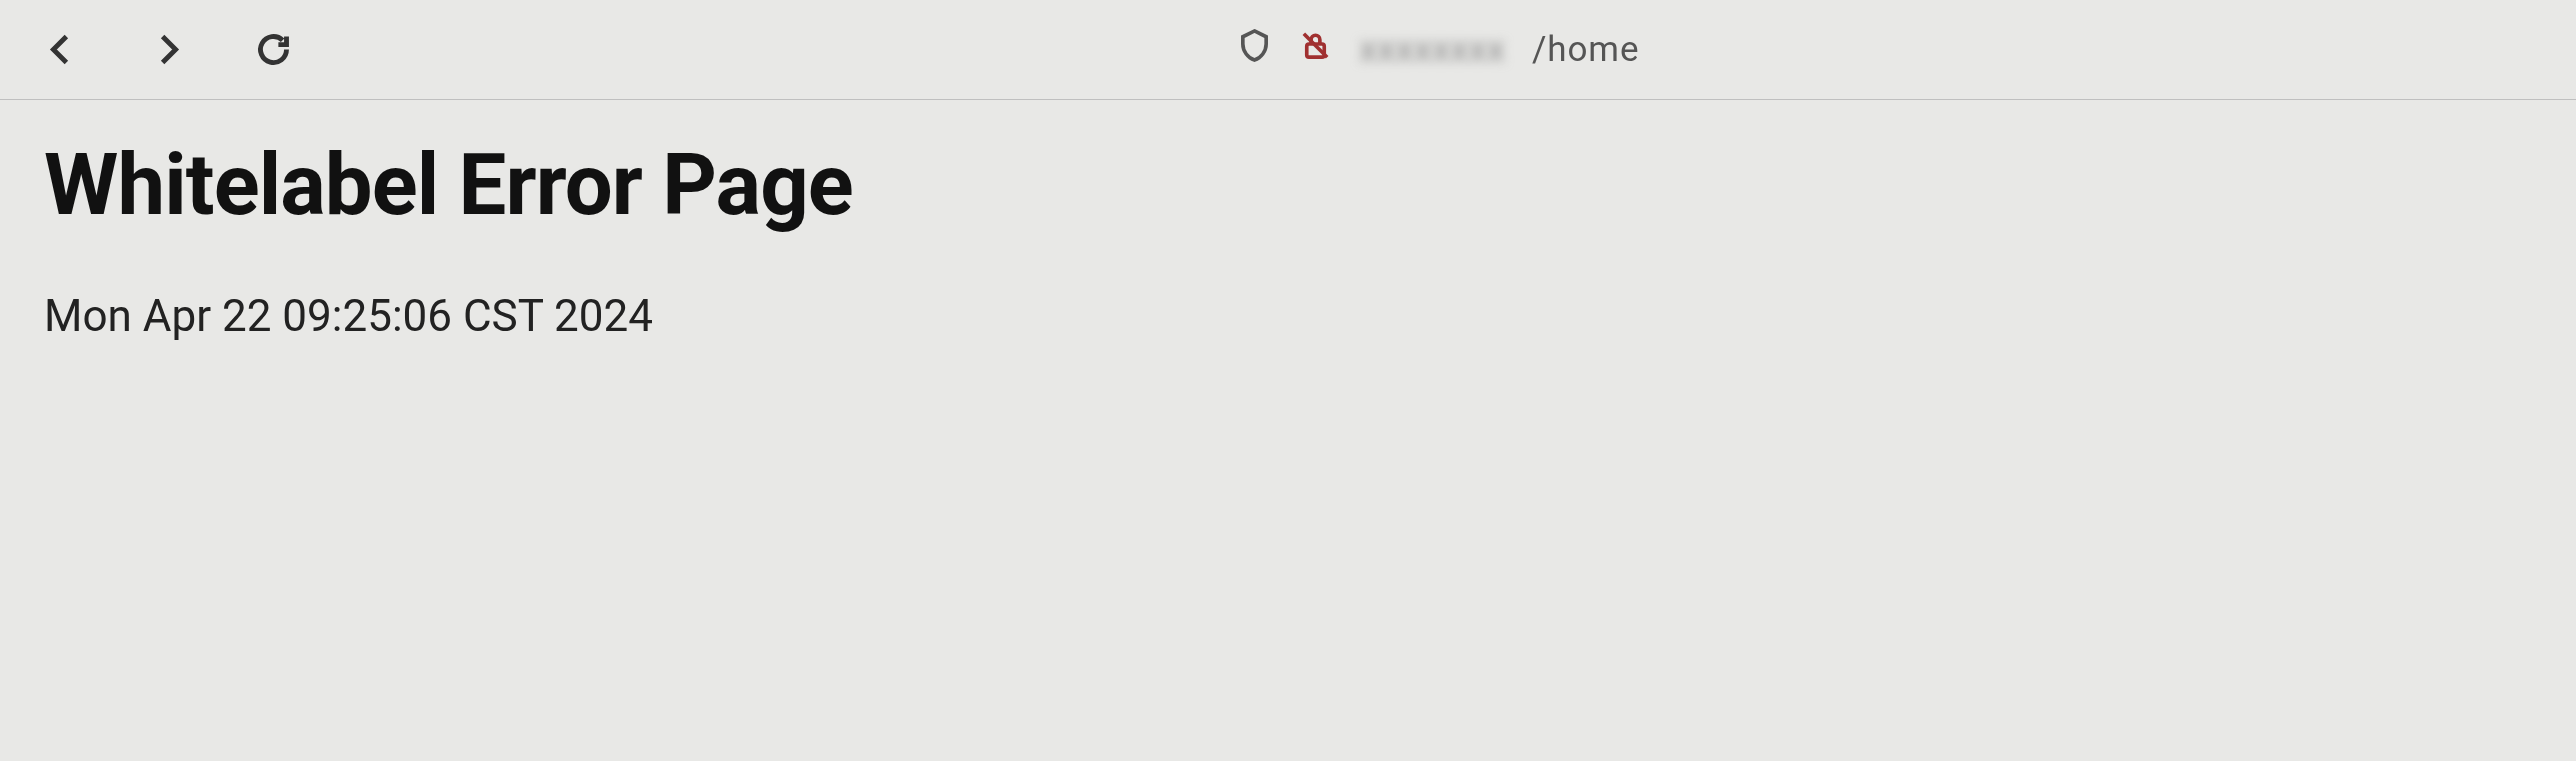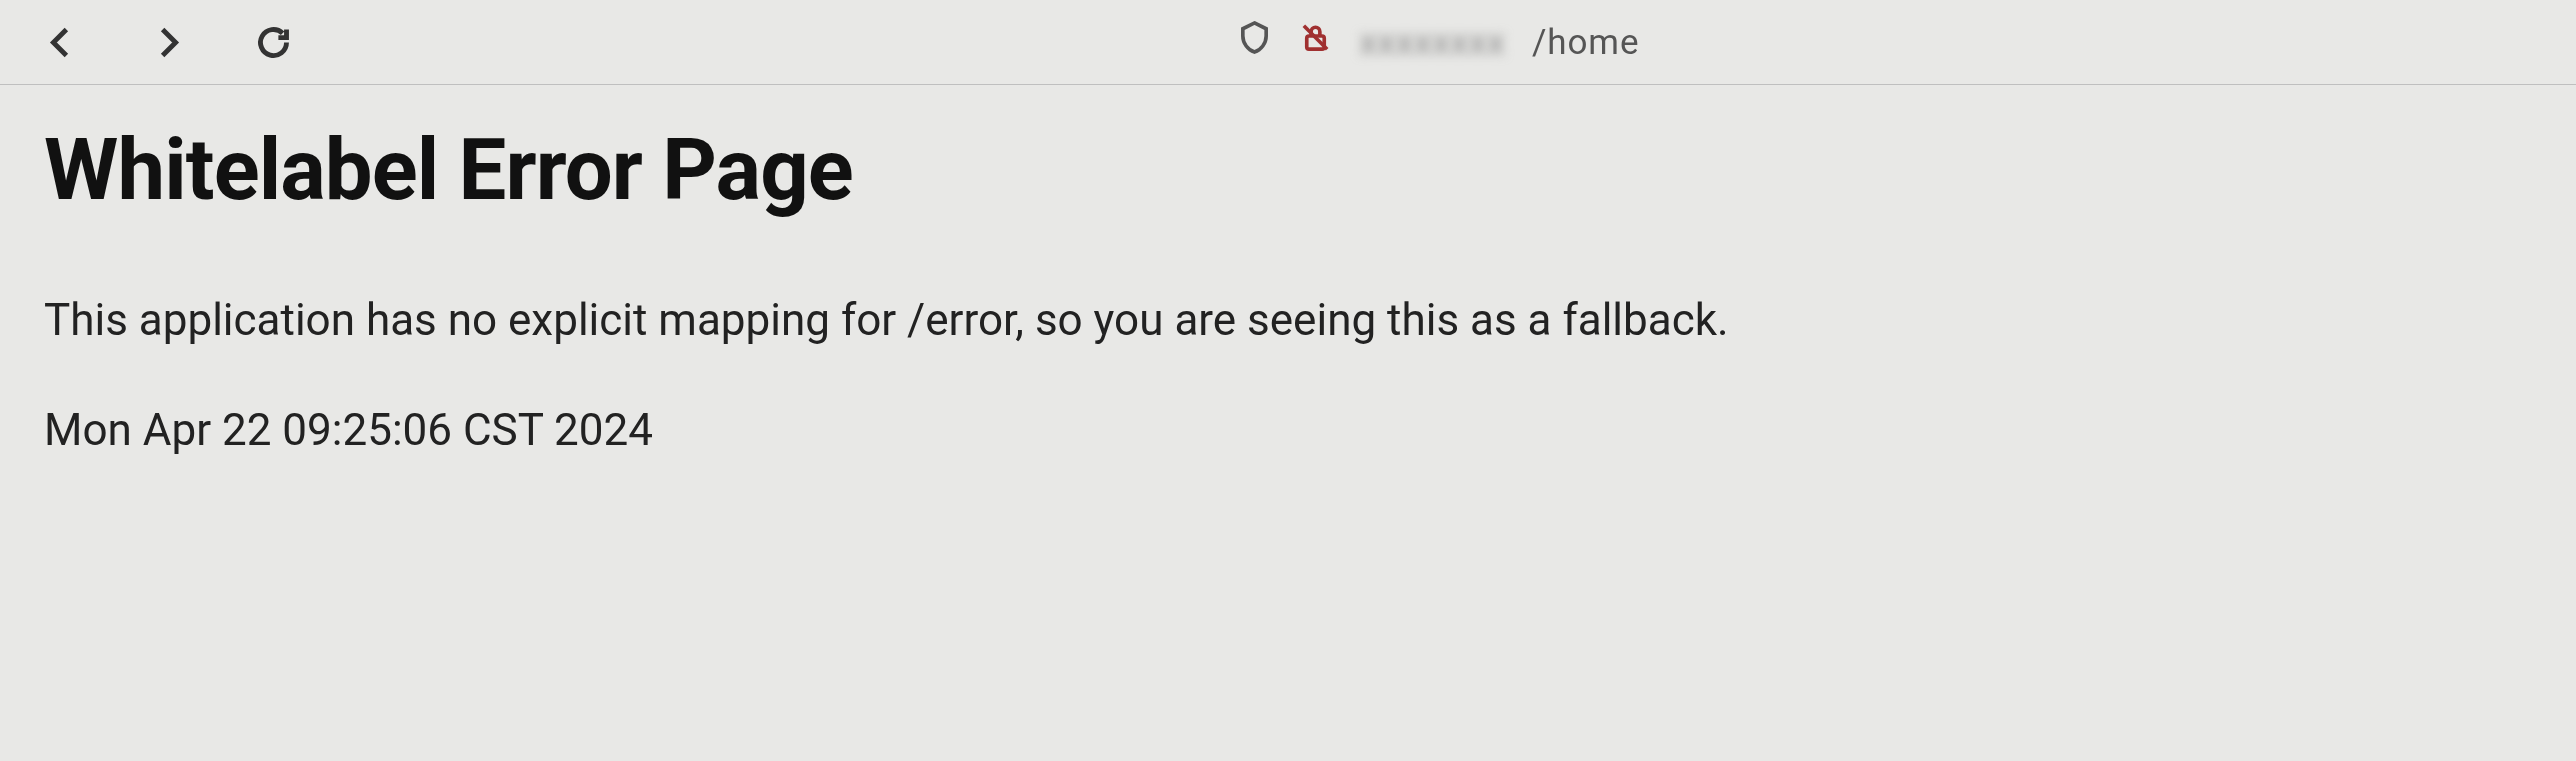--- a/index.html
+++ b/index.html
@@ -10,21 +10,21 @@
     body {
       font-family: -apple-system, BlinkMacSystemFont, "Segoe UI", Roboto, Helvetica, Arial, sans-serif;
       background: #e8e8e6;
       width: 2576px;
       height: 761px;
       overflow: hidden;
     }
     .browser-toolbar {
       display: flex;
       align-items: center;
-      height: 85px;
+      height: 100px;
       padding: 0 35px;
       border-bottom: 0.9px solid #bfbfbf;
       gap: 35px;
     }
     .nav-buttons {
       display: flex;
       align-items: center;
       gap: 53px;
     }
     .nav-btn {
@@ -76,21 +76,21 @@
     .url-path {
       color: #555;
     }
     .content {
       padding: 35px 44px;
     }
     h1.error-title {
       font-size: 85px;
       font-weight: 700;
       color: #111;
-      margin-bottom: 72px;
+      margin-bottom: 53px;
       letter-spacing: -0.9px;
     }
     .error-desc {
       font-size: 44px;
       color: #222;
       margin-bottom: 53px;
       line-height: 1.3;
     }
     .error-timestamp {
       font-size: 44px;
@@ -139,16 +139,15 @@
           </svg>
       </span>
     </div>
     <span class="url-blur">xxxxxxxx</span>
     <span class="url-path">/home</span>
   </div>
 </div>
 
 <div class="content">
   <h1 class="error-title">Whitelabel Error Page</h1>
-  <p class="error-desc">This application has no explicit mapping for /error, so you are seeing this as a fallback.</p>
   <p class="error-timestamp">Mon Apr 22 09:25:06 CST 2024</p>
 </div>
 
 
 </body></html>

